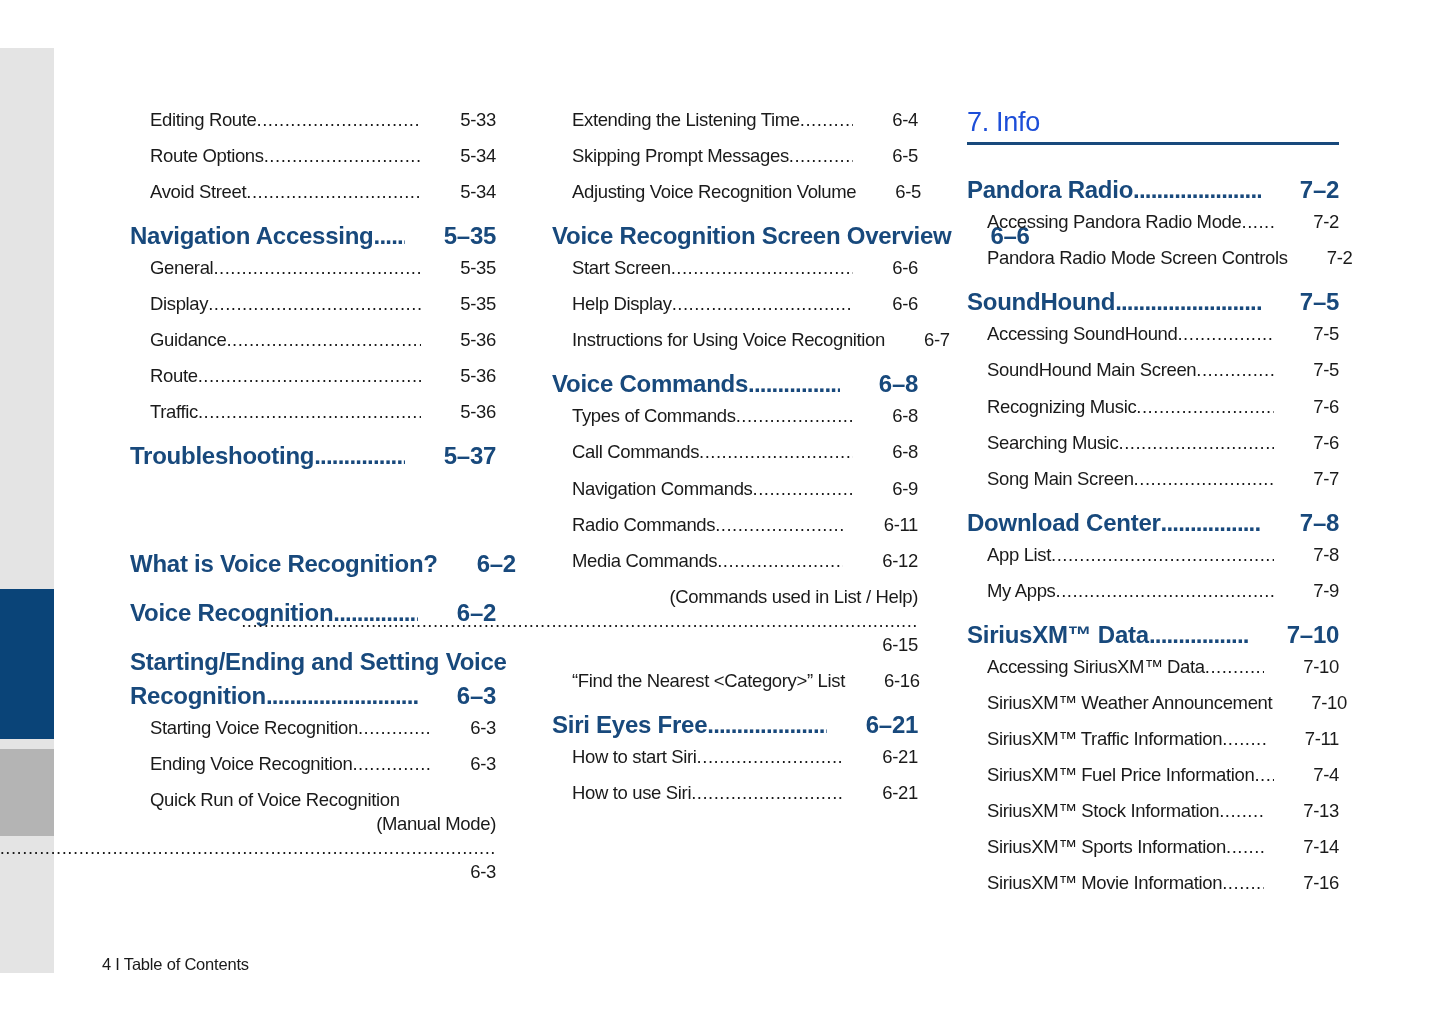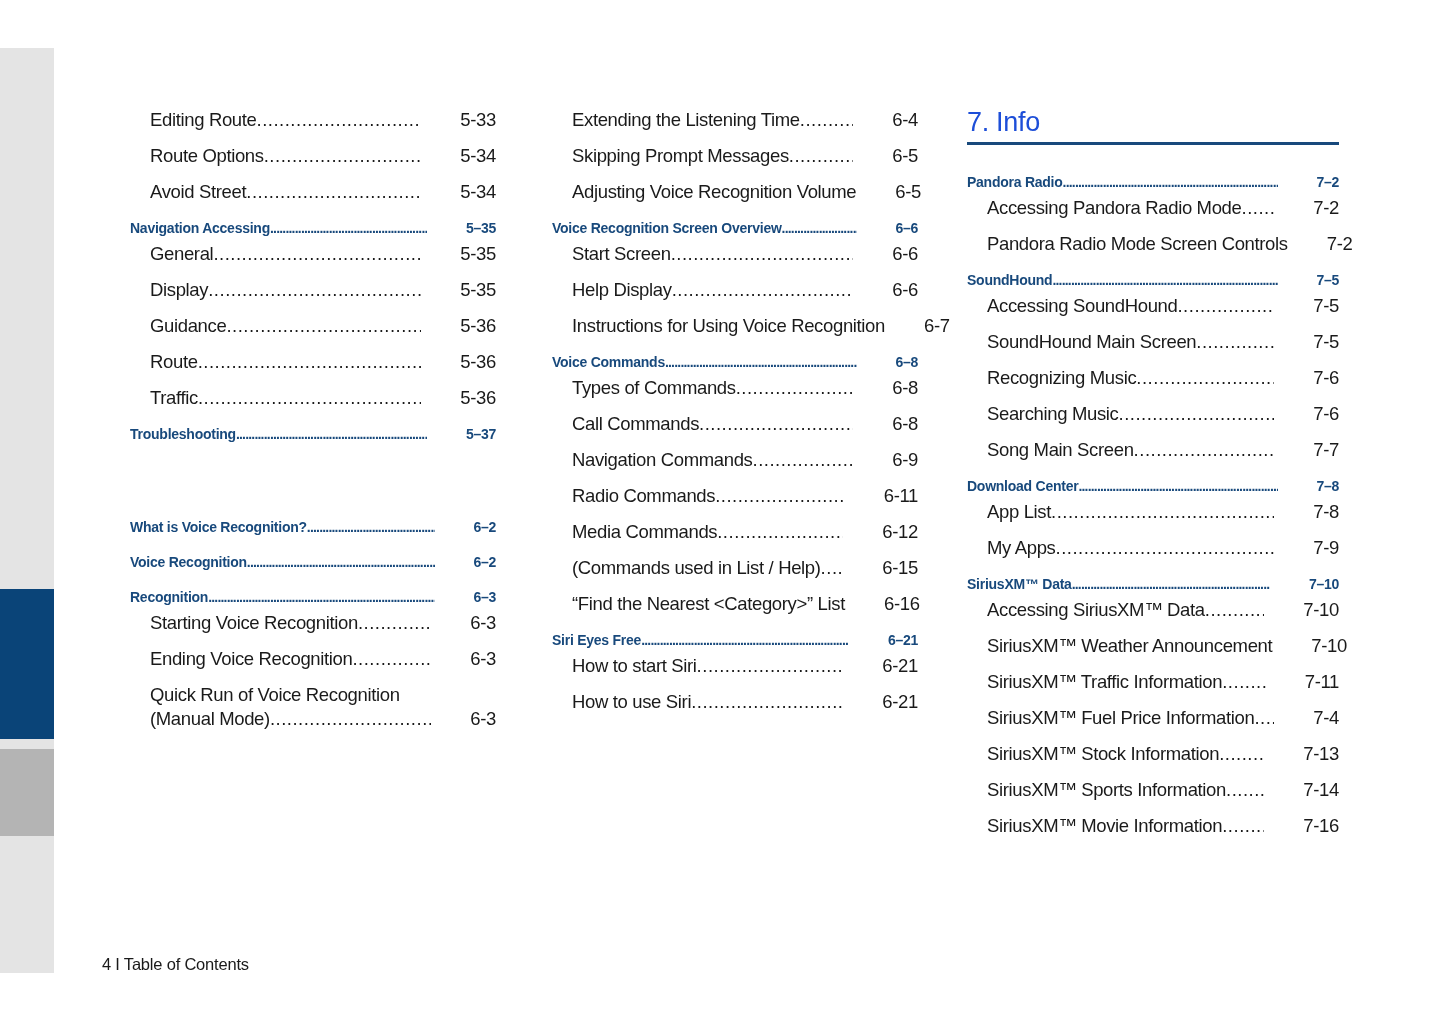--- a/index.html
+++ b/index.html
@@ -90,21 +90,21 @@
     letter-spacing: 1px;
   }
   .entry .epage {
     flex: 0 0 auto;
     margin-left: 39px;
   }
 
   
   .lvl1 {
     color: #18497c;
-    font-size: 14px;
+    font-size: 24px;
     font-weight: bold;
     letter-spacing: -0.25px;
     line-height: 1.42;
     margin-top: 15px;
     margin-bottom: 3px;
   }
   .lvl1 .leader { letter-spacing: -0.8px; font-weight: bold; }
   .lvl1 .epage  { letter-spacing: -0.3px; }
   .lvl1.wrap {
     display: block;
@@ -123,20 +123,21 @@
     line-height: 1.3;
     margin: 0 0 12px 20px;
     letter-spacing: -0.35px;
   }
   .lvl2 .leader { letter-spacing: 0.5px; }
   .lvl2.wrap { display: block; }
   .lvl2 .wrapline1 { display: block; }
   .lvl2 .wrapline2 {
     display: flex;
     align-items: flex-end;
+    flex-direction: column;
   }
 
   
   #page-footer {
     position: absolute;
     left: 102px;
     top: 955px;
     color: #1a1a1a;
     font-size: 16.5px;
     letter-spacing: -0.2px;
@@ -209,20 +210,21 @@
         <span class="epage">6–2</span>
       </div>
       <div class="entry lvl1 wrap">
         <span class="wrapline2">
           <span class="etitle">Voice Recognition</span>
           <span class="leader">........................................................................................................................</span>
           <span class="epage">6–2</span>
         </span>
       </div>
       <div class="entry lvl1 wrap">
+        <span class="wrapline1">Starting/Ending and Setting Voice</span>
         <span class="wrapline2">
           <span class="etitle">Recognition</span>
           <span class="leader">........................................................................................................................</span>
           <span class="epage">6–3</span>
         </span>
       </div>
       <div class="entry lvl2">
         <span class="etitle">Starting Voice Recognition</span>
         <span class="leader">........................................................................................................................</span>
         <span class="epage">6-3</span>

